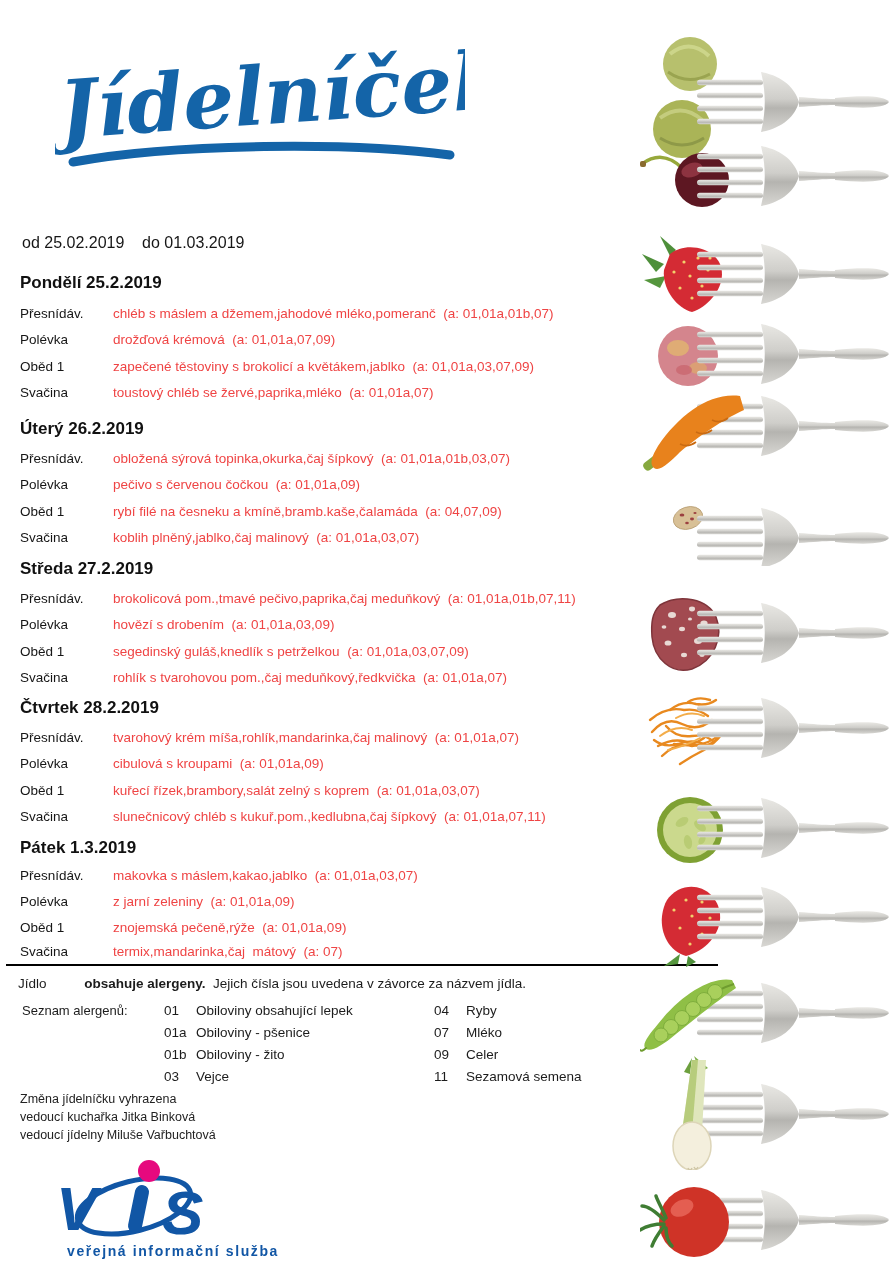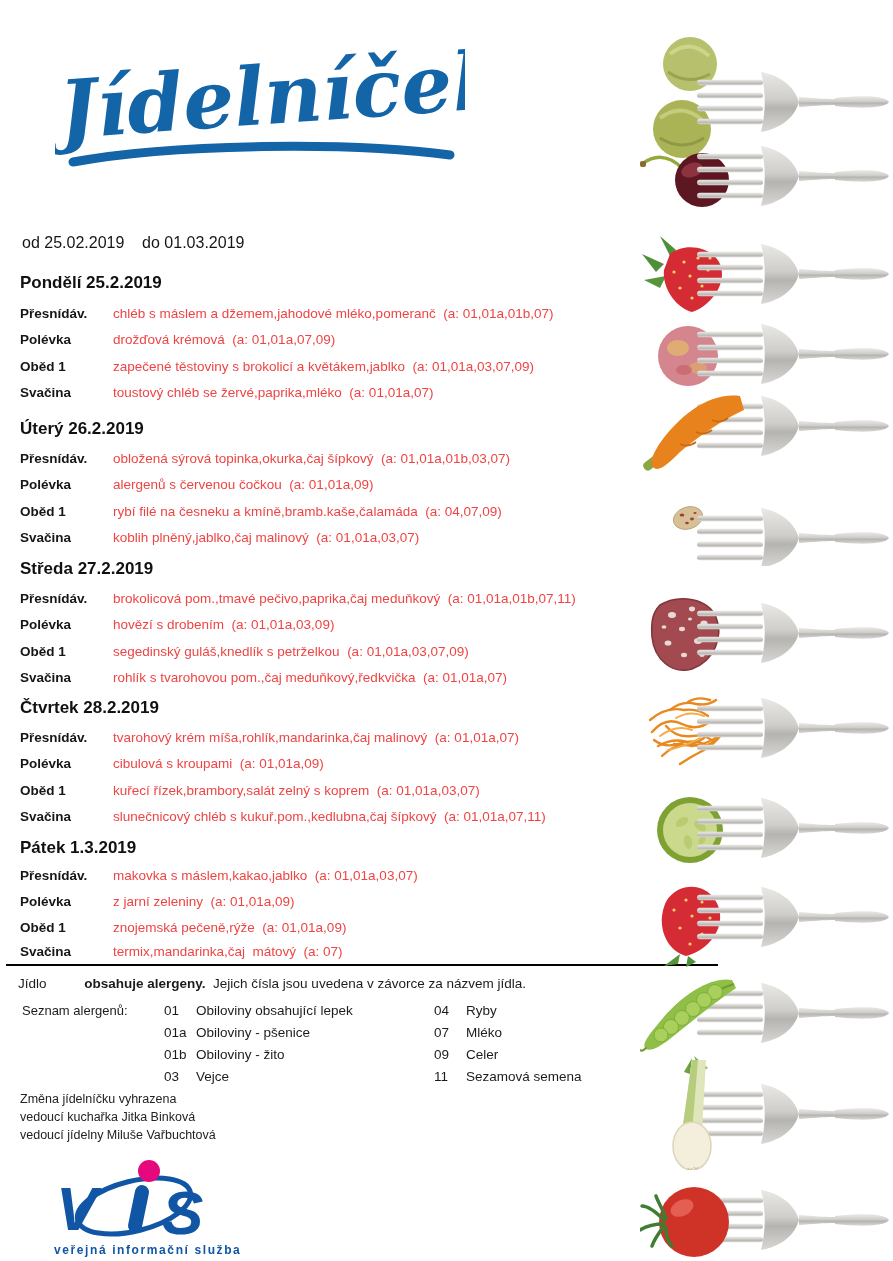--- a/index.html
+++ b/index.html
@@ -1,35 +1,35 @@
 <!DOCTYPE html>
 <html lang="cs"><head>
 <meta charset="utf-8">
 <style>
   html,body{margin:0;padding:0;background:#ffffff;}
   .page{position:relative;width:893px;height:1261px;background:#ffffff;overflow:hidden;
         font-family:"Liberation Sans",sans-serif;color:#1c1c1c;}
   .date-range{position:absolute;left:22px;top:234px;font-size:16px;font-weight:normal;white-space:pre;color:#161616;}
   .day-heading{position:absolute;left:20px;font-size:17px;font-weight:bold;color:#111;}
   .menu-row{position:absolute;left:0;width:665px;height:18px;}
-  .row-label{position:absolute;left:20px;top:0;font-size:13.5px;font-weight:bold;color:#161616;}
+  .row-label{position:absolute;left:20px;top:0;font-size:13.5px;font-weight:normal;color:#161616;}
   .row-text{position:absolute;left:113px;top:0;font-size:13.5px;white-space:pre;color:#ef4444;}
   .separator{position:absolute;left:6px;top:964px;width:712px;height:2px;background:#000;}
   .note{position:absolute;left:18px;top:976px;font-size:13.5px;white-space:pre;}
   .note b{font-weight:bold;margin-left:34px;}
   .alg-label{position:absolute;left:22px;top:1003px;font-size:13px;}
   .alg-row{position:absolute;left:0;width:660px;height:18px;}
   .alg-c1{position:absolute;left:164px;font-size:13.5px;}
   .alg-n1{position:absolute;left:196px;font-size:13.5px;}
   .alg-c2{position:absolute;left:434px;font-size:13.5px;}
   .alg-n2{position:absolute;left:466px;font-size:13.5px;}
   .footer-line{position:absolute;left:20px;font-size:12.5px;color:#222;}
   .fs{position:absolute;left:640px;width:253px;}
   .fs svg{display:block;}
-  .vis-tagline{position:absolute;left:54px;top:1243px;width:140px;font-size:12px;font-weight:bold;
+  .vis-tagline{position:absolute;left:67px;top:1243px;width:140px;font-size:14px;font-weight:bold;
                letter-spacing:1.6px;color:#1156a5;white-space:nowrap;}
   .logo-wrap{position:absolute;left:55px;top:40px;width:410px;height:140px;}
   .vis-wrap{position:absolute;left:52px;top:1156px;width:190px;height:92px;}
 </style>
 </head>
 <body>
 
 <div class="page">
 
   <svg width="0" height="0" style="position:absolute" aria-hidden="true">
@@ -83,21 +83,21 @@
       <span class="row-label">Svačina</span>
       <span class="row-text">toustový chléb se žervé,paprika,mléko  (a: 01,01a,07)</span>
     </div>
 
   <div class="menu-row" style="top:451px">
       <span class="row-label">Přesnídáv.</span>
       <span class="row-text">obložená sýrová topinka,okurka,čaj šípkový  (a: 01,01a,01b,03,07)</span>
     </div>
   <div class="menu-row" style="top:477px">
       <span class="row-label">Polévka</span>
-      <span class="row-text">alergenů s červenou čočkou  (a: 01,01a,09)</span>
+      <span class="row-text">pečivo s červenou čočkou  (a: 01,01a,09)</span>
     </div>
   <div class="menu-row" style="top:504px">
       <span class="row-label">Oběd 1</span>
       <span class="row-text">rybí filé na česneku a kmíně,bramb.kaše,čalamáda  (a: 04,07,09)</span>
     </div>
   <div class="menu-row" style="top:530px">
       <span class="row-label">Svačina</span>
       <span class="row-text">koblih plněný,jablko,čaj malinový  (a: 01,01a,03,07)</span>
     </div>
 

